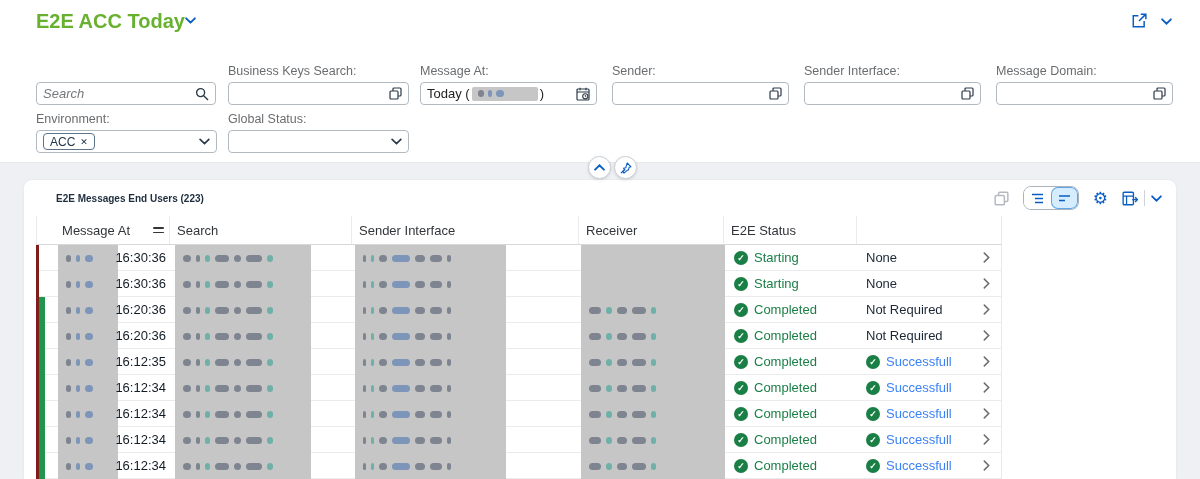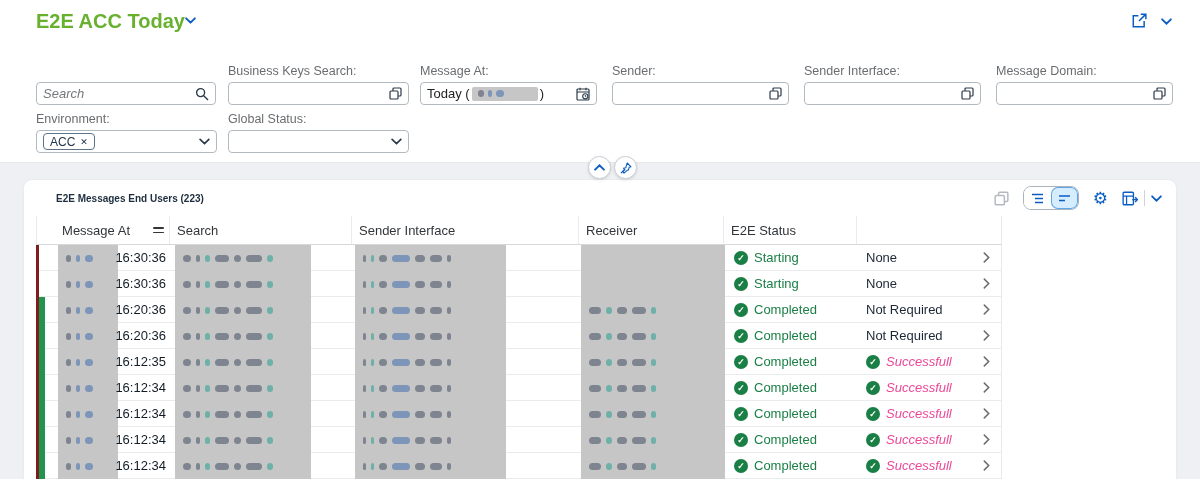--- a/index.html
+++ b/index.html
@@ -75,21 +75,21 @@
   .mk { display:inline-block; height:7px; border-radius:4px; background:#7e8590; flex:none; }
   .mk.t { background:#6fb0a8; } .mk.b { background:#7d95b8; }
   .w3{width:3px}.w4{width:4px}.w5{width:5px}.w6{width:6px}.w7{width:7px}.w8{width:8px}
   .w10{width:10px}.w12{width:12px}.w14{width:14px}.w16{width:16px}.w18{width:18px}
   .t-time { position:relative; z-index:2; flex:1; text-align:right; padding-right:5px; color:#121c26; }
   .check { width:14px; height:14px; border-radius:50%; background:#1a7f45; color:#fff; font-size:9px;
     display:inline-flex; align-items:center; justify-content:center; flex:none; font-weight:bold; }
   .gs { gap:6px; padding-left:9px; color:#1a7f45; }
   .e2e { gap:6px; padding-left:8px; }
   .e2e .e2e-check { display:none; }
-  .e2e-text.pos { color:#ec4899;font-style:italic; }
+  .e2e-text.pos { color:#3b82f6; }
   .nav-cell { justify-content:center; color:#6a6d70; }
   .sort-ic { display:inline-flex; flex-direction:column; gap:3px; }
   .sort-ic i { width:11px; height:1.6px; background:#32363a; border-radius:1px; }
   svg { display:block; }
 </style>
 </head>
 <body>
 
 <div id="stage">
 

